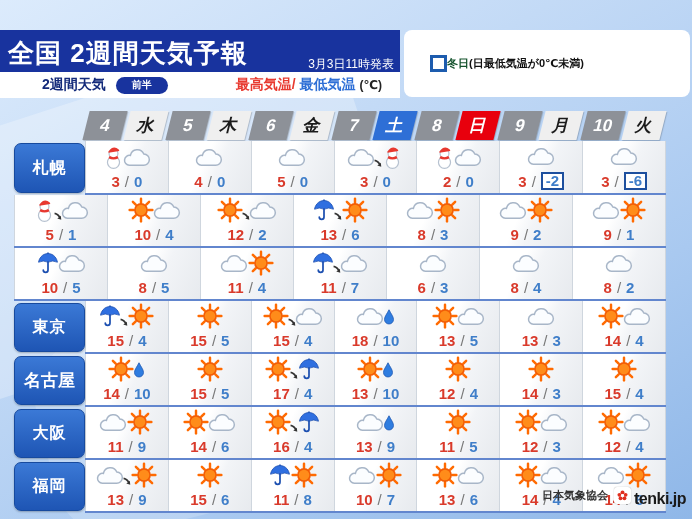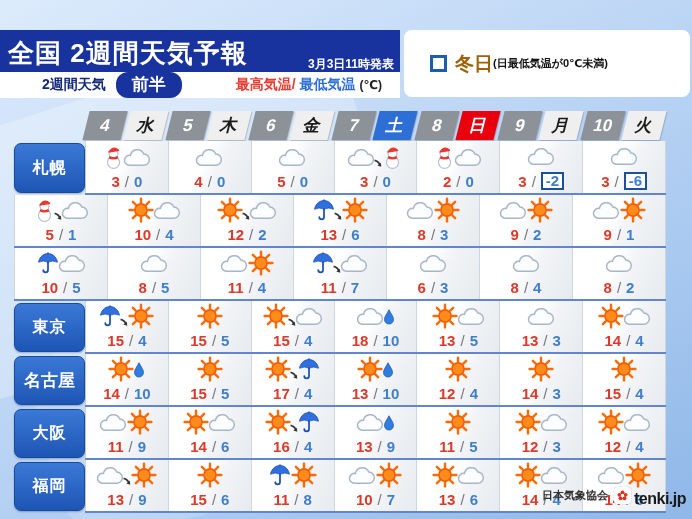--- a/index.html
+++ b/index.html
@@ -10,37 +10,37 @@
     background:linear-gradient(150deg,#dcebfc 0%,#c3daf6 35%,#a9c9f0 70%,#8fb7e8 100%); }
   .stage::before { content:""; position:absolute; left:-120px; top:90px; width:500px; height:260px;
     background:rgba(255,255,255,.28); transform:rotate(-18deg); border-radius:60px; }
   .stage::after { content:""; position:absolute; left:40px; top:300px; width:420px; height:200px;
     background:rgba(255,255,255,.18); transform:rotate(-14deg); border-radius:60px; }
 
   
   .title-bar { position:absolute; left:0; top:30px; width:400px; height:46px;
     background:#18339e; color:#fff; z-index:3; display:flex; align-items:center; }
   .title-text { font-size:26px; font-weight:bold; letter-spacing:1px; padding-left:8px; white-space:nowrap; }
-  .issued { position:absolute; right:6px; bottom:3px; font-size:12px; font-weight:bold; }
+  .issued { position:absolute; right:6px; bottom:3px; font-size:12px; font-weight:normal; }
 
   .sub-bar { position:absolute; left:0; top:72px; width:400px; height:26px; background:#fff;
     z-index:3; display:flex; align-items:center; }
   .tab-label { font-size:14px; font-weight:bold; color:#132a7a; margin-left:42px; }
-  .period-badge { margin-left:10px; background:#18339e; color:#fff; font-size:17px; font-weight:bold;
+  .period-badge { margin-left:10px; background:#18339e; color:#fff; font-size:10px; font-weight:bold;
     border-radius:12px; padding:1px 16px 2px; cursor:pointer; }
   .temp-legend { margin-left:auto; margin-right:18px; font-size:14px; font-weight:bold; white-space:nowrap; }
   .temp-legend .hi { color:#e8392f; }
   .temp-legend .sep { color:#e8392f; }
   .temp-legend .lo { color:#2e6fd6; }
   .temp-legend .unit { color:#222; font-size:12px; font-weight:bold; }
 
   .legend-card { position:absolute; left:404px; top:30px; width:286px; height:67px; background:#fff;
     border-radius:8px; z-index:3; display:flex; align-items:center; }
   .legend-box { width:17px; height:17px; border:3px solid #1d5cae; background:#fff; margin-left:26px; flex:none; }
-  .legend-label { font-size:19px; font-weight:bold; color:#a16207; margin-left:8px; white-space:nowrap; }
+  .legend-label { font-size:11px; font-weight:bold; color:#14532d; white-space:nowrap; }
   .legend-desc { font-size:11px; font-weight:bold; color:#111; white-space:nowrap; }
 
   
   .date-row { position:absolute; left:85px; top:111px; width:581px; height:29px; display:flex; z-index:2; }
   .date-col { flex:1; display:flex; align-items:stretch; padding:0 3px 0 1px; }
   .date-num, .date-dow { flex:1; display:flex; align-items:center; justify-content:center;
     transform:skewX(-14deg); font-size:17px; font-weight:bold; }
   .date-num { background:#8d9198; color:#fff; margin-right:3px; box-shadow:1px 1px 1px rgba(0,0,0,.2); }
   .date-dow { background:#efefef; color:#1a1a1a; box-shadow:1px 1px 1px rgba(0,0,0,.2); }
   .date-dow.saturday { background:#2e6fd6; color:#fff; }

